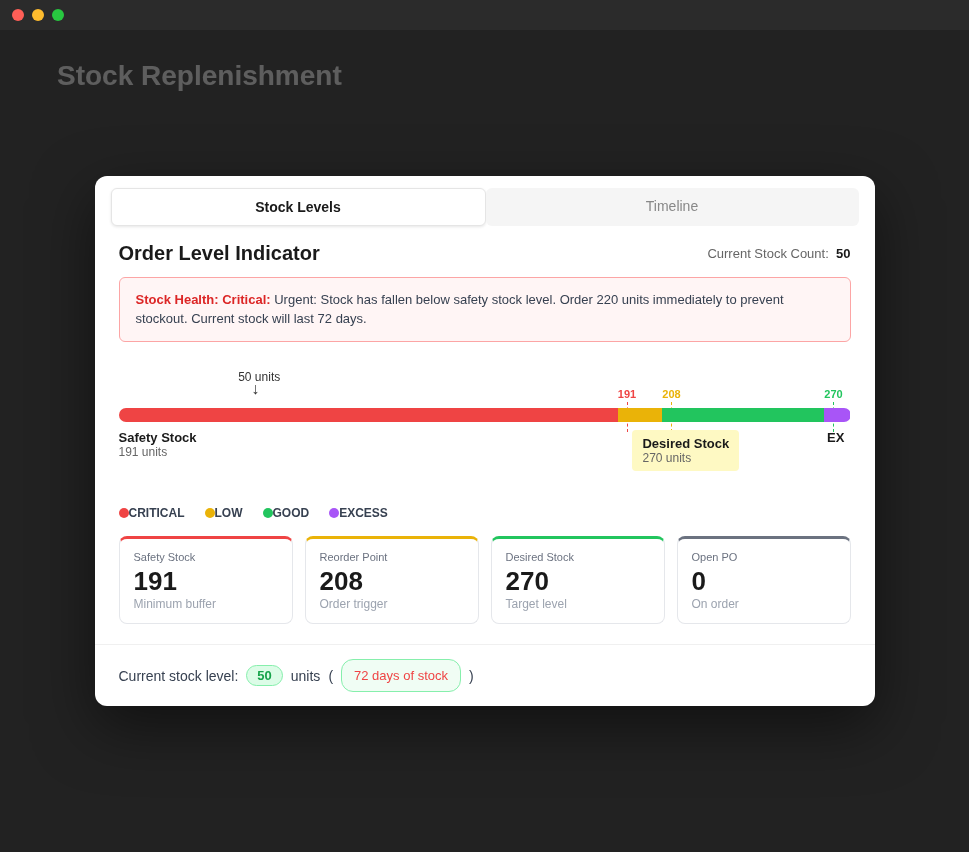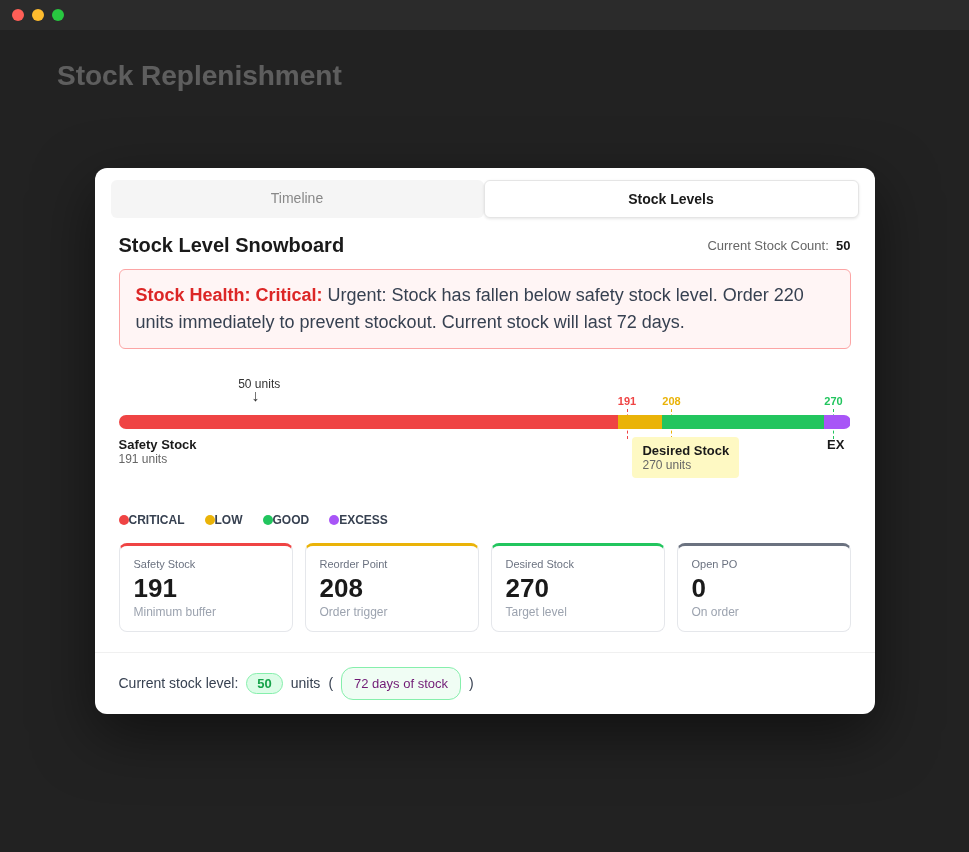--- a/index.html
+++ b/index.html
@@ -161,21 +161,21 @@
       color: #1a1a1a;
     }
 
     
     .alert-box {
       background: #fff5f5;
       border: 1px solid #fca5a5;
       border-radius: 6px;
       padding: 12px 16px;
       margin-bottom: 16px;
-      font-size: 18px;
+      font-size: 13px;
       line-height: 1.5;
       color: #374151;
     }
     .alert-box .alert-label {
       font-weight: 700;
       color: #dc2626;
     }
 
     
     .stock-bar-area {
@@ -393,21 +393,21 @@
       background: #dcfce7;
       color: #16a34a;
       border: 1px solid #86efac;
       padding: 2px 10px;
       border-radius: 12px;
       font-weight: 600;
       font-size: 13px;
     }
     .days-badge {
       background: #f0fdf4;
-      color: #701a75;
+      color: #ef4444;
       border: 1px solid #86efac;
       padding: 8px 12px;
       border-radius: 12px;
       font-size: 13px;
     }
   </style>
 </head>
 <body>
 
 <div class="window-chrome">
@@ -418,32 +418,32 @@
 
 <div class="bg-content">
   <div class="bg-title">Stock Replenishment</div>
 </div>
 
 <div class="modal-overlay">
   <div class="modal">
 
 
     <div class="tabs">
+      <div class="tab active">
+        <span>Stock Levels</span>
+      </div>
       <div class="tab inactive">
         <span>Timeline</span>
       </div>
-      <div class="tab active">
-        <span>Stock Levels</span>
-      </div>
     </div>
 
     <div class="modal-body">
 
       <div class="sli-header">
-        <span class="sli-title">Stock Level Snowboard</span>
+        <span class="sli-title">Order Level Indicator</span>
         <span class="stock-count-label">
           <span>Current Stock Count:</span>
           &nbsp;<strong>50</strong>
         </span>
       </div>
 
       <div class="alert-box">
         <span class="alert-label">Stock Health: Critical:</span>
         <span> Urgent: Stock has fallen below safety stock level. Order 220 units immediately to prevent stockout. Current stock will last 72 days.</span>
       </div>

